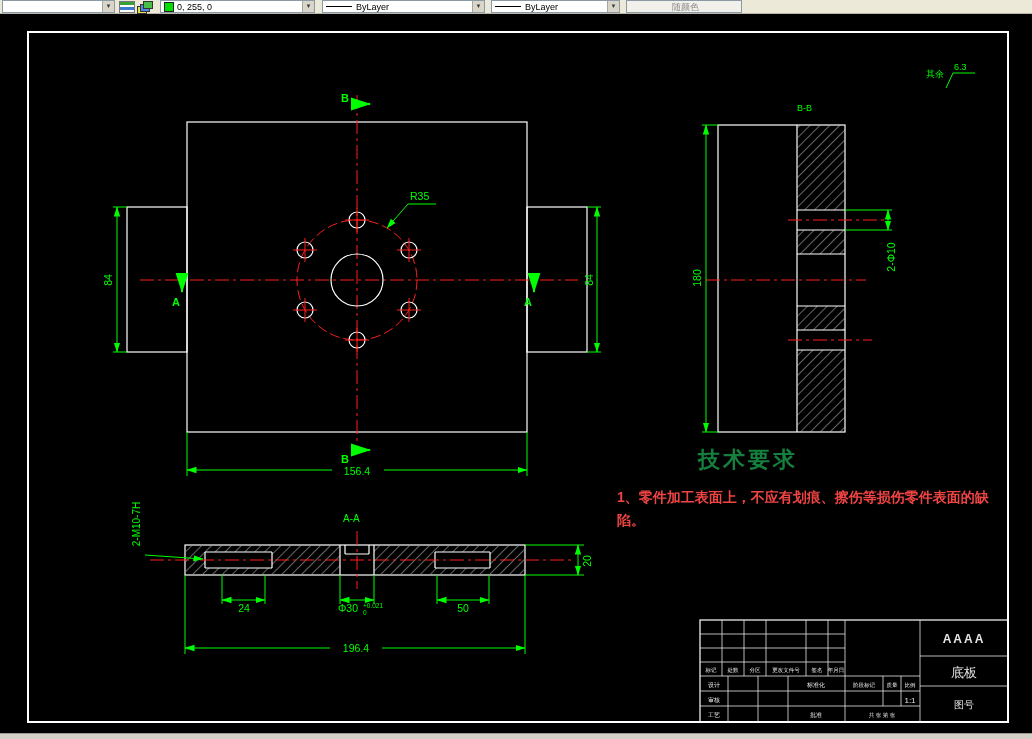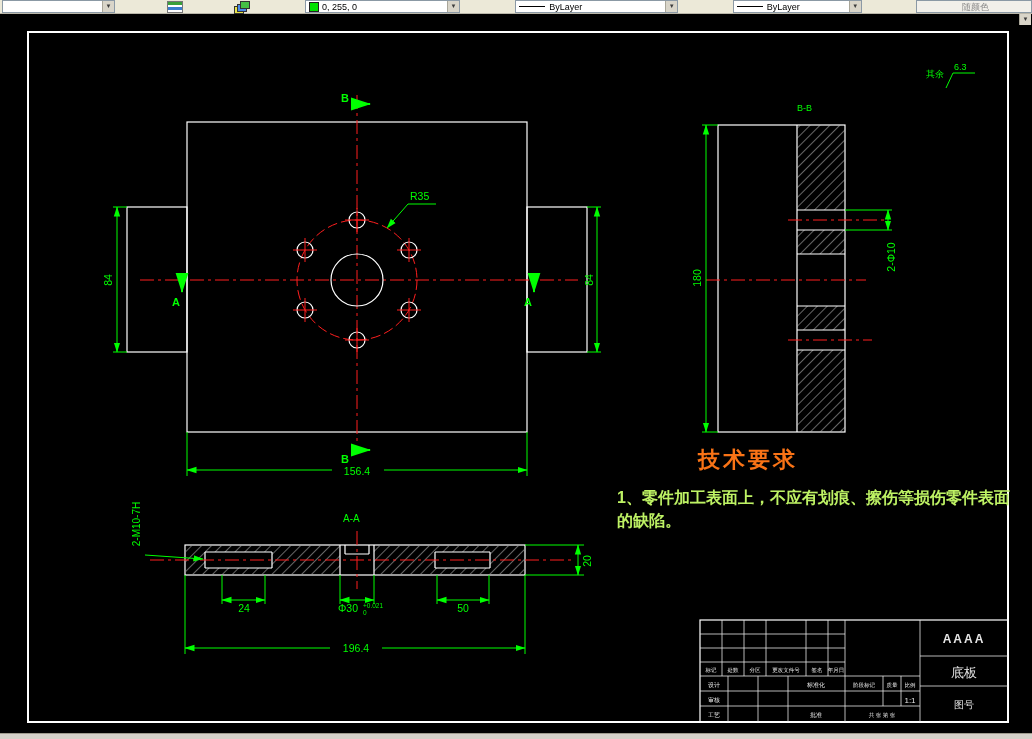--- a/index.html
+++ b/index.html
@@ -1,18 +1,18 @@
 <!DOCTYPE html>
 <html><head>
 <meta charset="utf-8">
 <style>
   html,body{margin:0;padding:0;background:#000;}
   body{width:1032px;height:739px;position:relative;overflow:hidden;font-family:"Liberation Sans",sans-serif;}
   
-  .toolbar{position:absolute;top:0;left:0;width:1032px;height:14px;background:#ece9d8;display:flex;align-items:center;box-sizing:border-box;border-bottom:1px solid #b9b6a9;justify-content:space-between;}
+  .toolbar{position:absolute;top:0;left:0;width:1032px;height:14px;background:#ece9d8;display:flex;align-items:center;box-sizing:border-box;border-bottom:1px solid #b9b6a9;}
   .combo{height:13px;background:#fff;border:1px solid #8b99a5;display:flex;align-items:center;font-size:9px;color:#000;box-sizing:border-box;padding-left:3px;white-space:nowrap;}
   .combo .dd{margin-left:auto;width:11px;height:11px;background:#d9d5c9;border-left:1px solid #a9a699;font-size:6px;line-height:11px;text-align:center;color:#3c3c3c;}
   .combo.disabled{background:#f2f0ea;color:#8a8a8a;flex-direction:column;}
   .swatch{width:8px;height:8px;background:#00e000;border:1px solid #222;margin-right:3px;flex:none;}
   .lineglyph{width:26px;height:0;border-top:1px solid #000;margin-right:4px;flex:none;}
   .tb-icon{width:16px;height:12px;margin:0 1px;position:relative;flex:none;}
   .icon-lm{position:absolute;inset:0;background:#fff;border:1px solid #777;background-image:linear-gradient(180deg,#3aa03a 0 3px,#fff 3px 5px,#3a7ccc 5px 8px,#fff 8px);}
   .icon-st{position:absolute;inset:0;}
   .icon-st i{position:absolute;width:8px;height:6px;border:1px solid #333;display:block;}
   .icon-st i:nth-child(1){left:0;top:5px;background:#e8e44a;}
@@ -27,22 +27,22 @@
   .wt{stroke:#e6e6e6;fill:none;stroke-width:0.8;}
   .r{stroke:#ff1f1f;fill:none;stroke-width:1;}
   .cl{stroke-dasharray:14 4 3 4;}
   .g{stroke:#00ff00;fill:none;stroke-width:1;}
   .g2{stroke:#00ff00;fill:none;stroke-width:2;}
   .dt{fill:#00ff00;font-size:10.5px;}
   .dts{fill:#00ff00;font-size:6.5px;}
   .sl{fill:#00ff00;font-size:11px;font-weight:bold;}
   .tbx{fill:#e6e6e6;}
   
-  .tech-title{position:absolute;left:698px;top:431px;color:#f97316;font-size:22px;font-weight:bold;letter-spacing:3px;white-space:nowrap;}
-  .tech-items{position:absolute;left:617px;top:472px;width:397px;color:#bef264;font-size:16px;line-height:23px;font-weight:600;}
+  .tech-title{position:absolute;left:698px;top:431px;color:#15803d;font-size:22px;font-weight:bold;letter-spacing:3px;white-space:nowrap;}
+  .tech-items{position:absolute;left:617px;top:472px;width:397px;color:#ef4444;font-size:14px;line-height:23px;font-weight:600;}
   
   .bottombar{position:absolute;top:733px;left:0;width:1032px;height:6px;background:#d4d0c8;border-top:1px solid #9d9a8d;box-sizing:border-box;}
 </style>
 </head>
 <body>
 
 <div class="toolbar">
   <div class="combo" style="width:113px;margin-left:2px;">
     <span></span>
     <span class="dd">▼</span>

